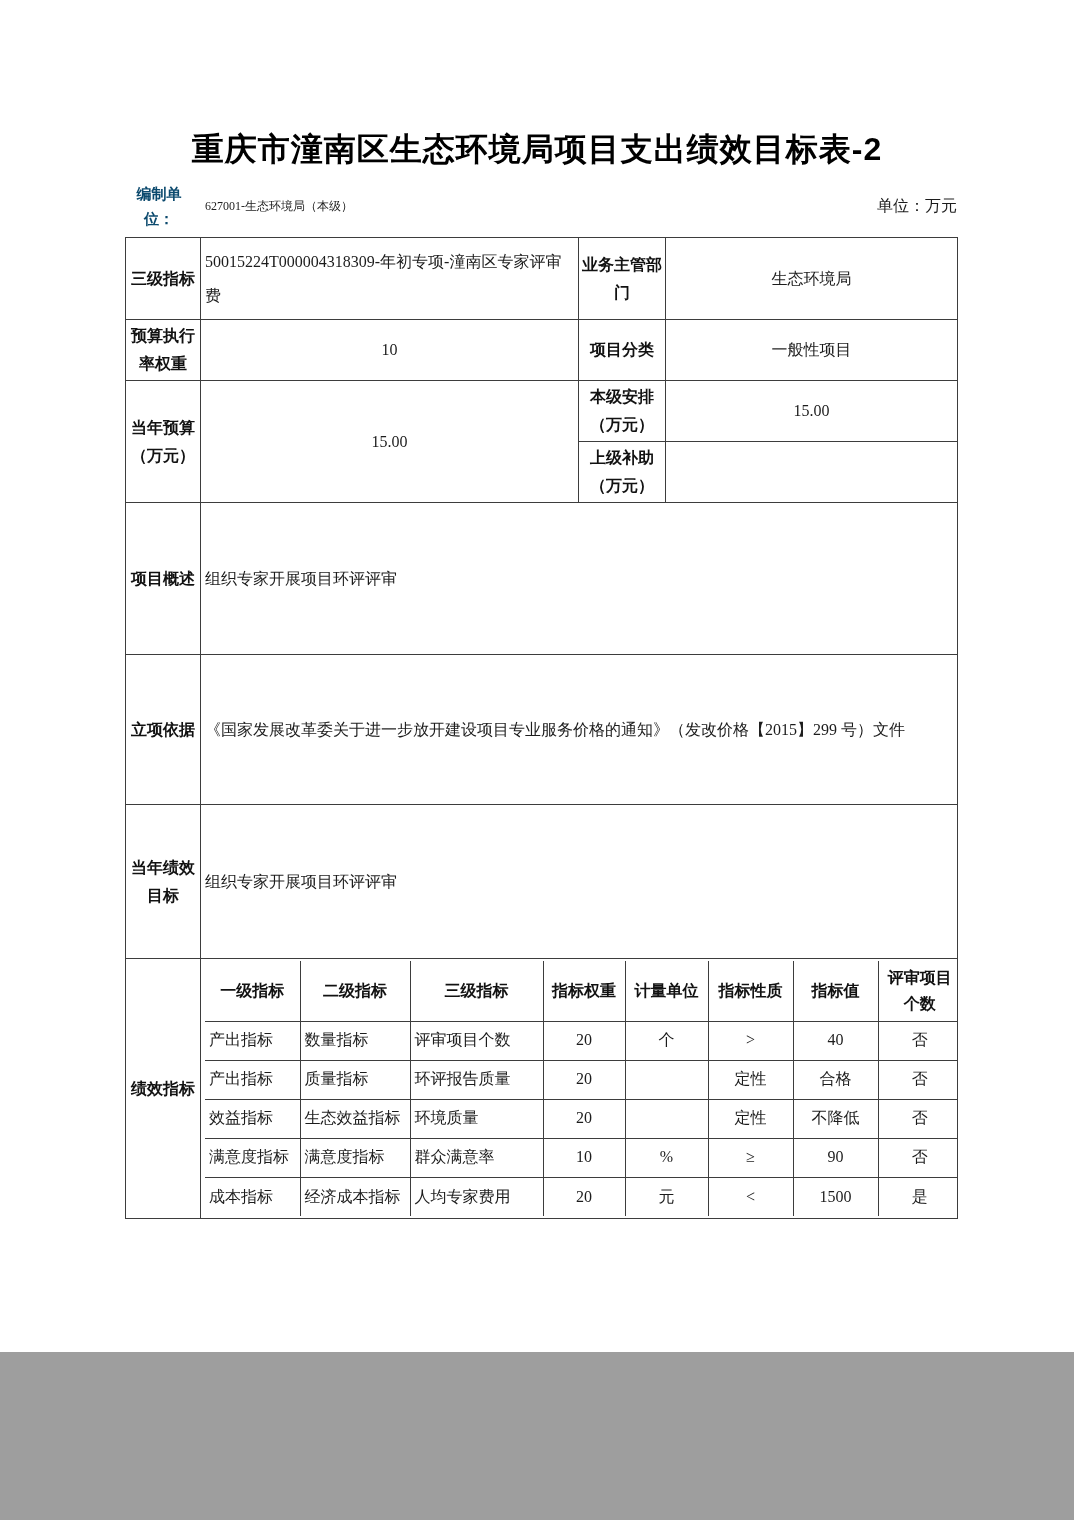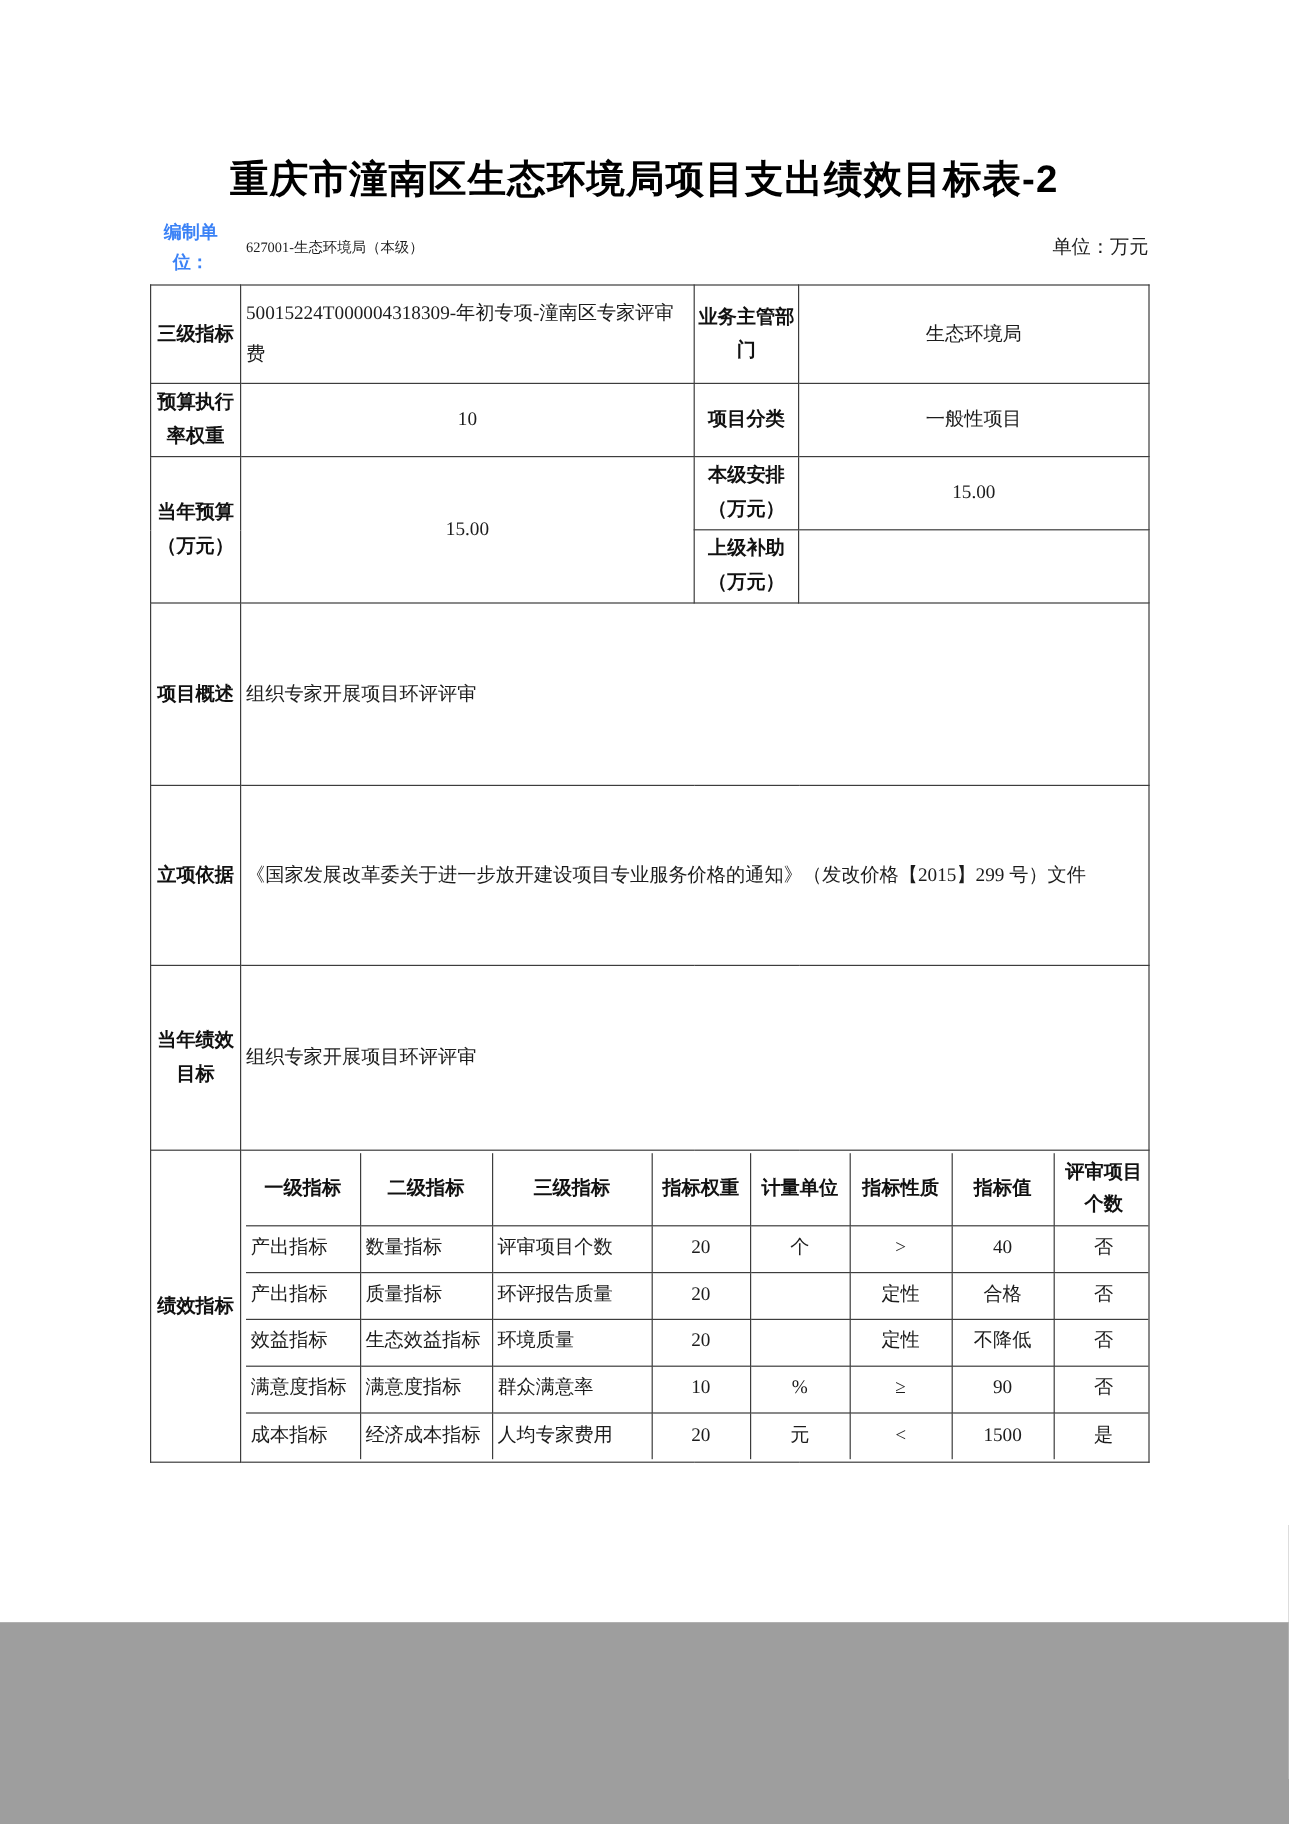--- a/index.html
+++ b/index.html
@@ -36,21 +36,21 @@
     align-items: center;
   }
   .meta-label {
     width: 56px;
     margin-left: 6px;
     text-align: center;
     font-family: "Liberation Sans", "DejaVu Sans", sans-serif;
     font-weight: bold;
     font-size: 15px;
     line-height: 25px;
-    color: #3b82f6;
+    color: #0c4a6e;
   }
   .meta-value {
     margin-left: 18px;
     font-size: 12px;
   }
   .meta-unit {
     margin-left: auto;
     font-size: 16px;
   }
   table.main {

